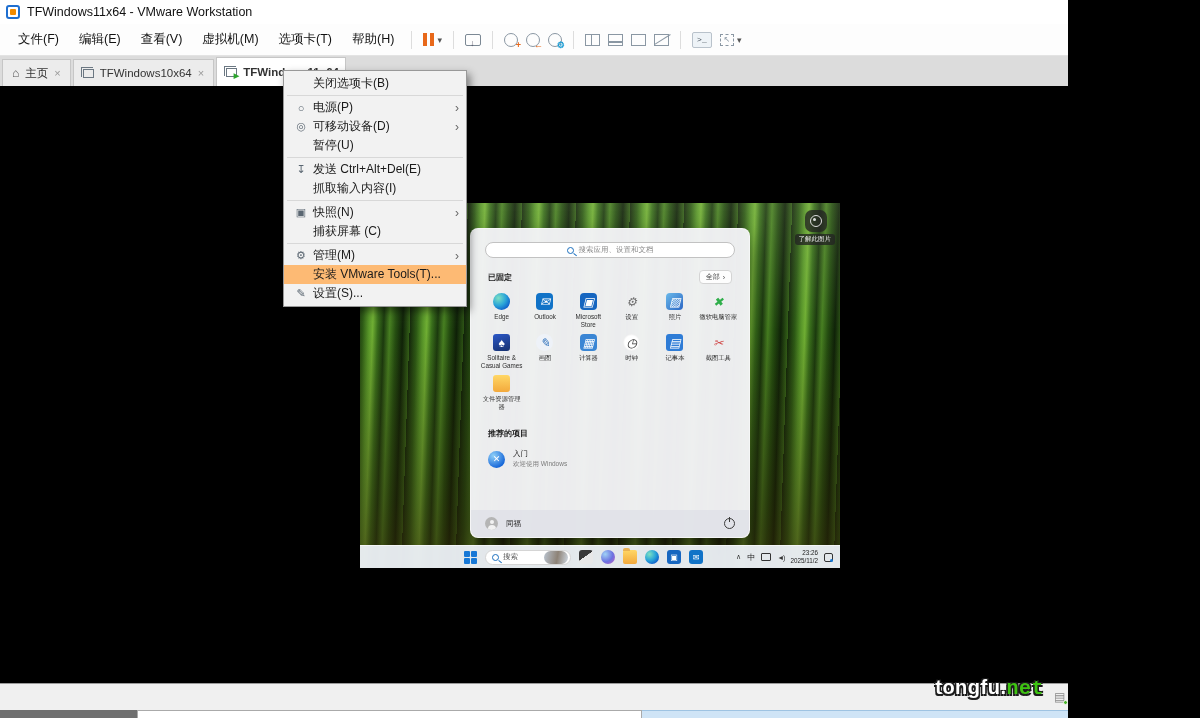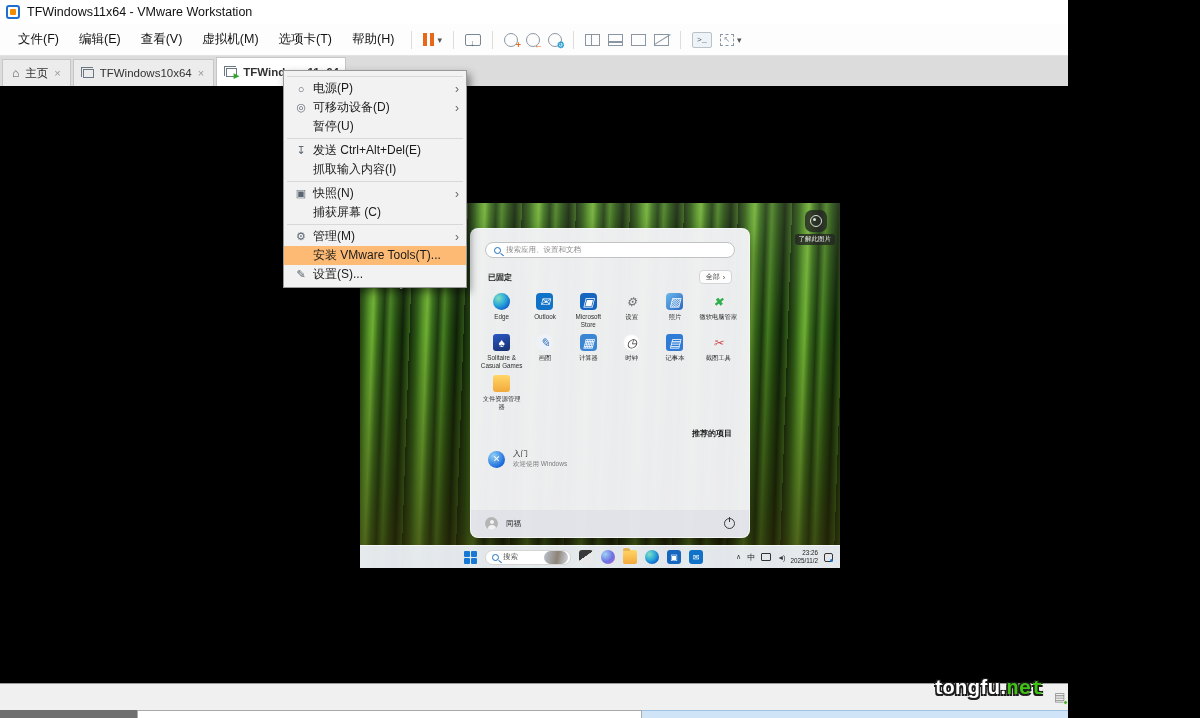--- a/index.html
+++ b/index.html
@@ -67,33 +67,33 @@
   .learn-btn i { width:12px; height:12px; border:1.2px solid #ddd; border-radius:50%; position:relative; }
   .learn-btn i::after { content:""; position:absolute; left:2px; top:2px; width:3px; height:3px; background:#ddd; border-radius:50%; }
   .learn-label { position:absolute; right:5px; top:31px; font-size:6.5px; color:#eee;
     background:rgba(35,35,35,0.78); padding:1px 4px; border-radius:3px; }
 
   
   .startmenu { position:absolute; left:110px; top:25px; width:280px; height:310px;
     background:rgba(243,243,246,0.97); border-radius:8px; border:1px solid rgba(255,255,255,0.45);
     box-shadow:0 10px 24px rgba(0,0,0,0.45); }
   .sm-search { margin:13px 14px 0; height:16px; background:#fff; border:1px solid #c2c2c2; border-radius:9px;
-    display:flex; align-items:center; gap:5px; padding:0 8px; font-size:7.5px; color:#8a8a8a; }
+    display:flex; align-items:center; gap:5px; padding:0 8px; font-size:7.5px; color:#8a8a8a;justify-content:center; }
   .ic-mag { width:7px; height:7px; border:1.4px solid #1b6fbe; border-radius:50%; position:relative; flex:none; }
   .ic-mag::after { content:""; position:absolute; left:5px; top:6px; width:4px; height:1.4px; background:#1b6fbe; transform:rotate(40deg); }
   .sm-row { display:flex; align-items:center; margin:12px 17px 0; }
   .sm-h { font-size:8px; font-weight:bold; color:#1b1b1b; }
   .sm-all { margin-left:auto; font-size:7px; color:#444; background:#fdfdfd; border:1px solid #d4d4d4;
     border-radius:4px; padding:1px 6px; display:flex; gap:3px; align-items:center; }
   .sm-grid { display:grid; grid-template-columns:repeat(6,1fr); margin:5px 9px 0; }
   .tile { display:flex; flex-direction:column; align-items:center; padding:4px 0 2px; border-radius:4px; }
   .tile-icon { width:17px; height:17px; border-radius:4px; display:flex; align-items:center; justify-content:center;
     font-size:12px; line-height:1; }
   .tile-label { font-size:6.3px; color:#2d2d2d; margin-top:3px; text-align:center; line-height:1.2; max-width:42px; }
-  .sm-rec-label { margin:16px 17px 0; font-size:8px; font-weight:bold; color:#1b1b1b;text-align:right; }
+  .sm-rec-label { margin:16px 17px 0; font-size:8px; font-weight:bold; color:#1b1b1b; }
   .sm-rec-item { display:flex; align-items:center; gap:8px; margin:10px 17px 0; }
   .rec-icon { width:17px; height:17px; border-radius:50%; color:#fff; font-size:9px; flex:none;
     background:radial-gradient(circle at 32% 28%, #8fd0f8, #1565d8 75%); display:flex; align-items:center; justify-content:center; }
   .rec-title { font-size:7.5px; color:#222; }
   .rec-sub { font-size:6.5px; color:#7b7b7b; margin-top:1px; }
   .sm-footer { position:absolute; left:0; right:0; bottom:0; height:27px; background:rgba(226,227,232,0.95);
     border-radius:0 0 8px 8px; display:flex; align-items:center; gap:8px; padding:0 14px; }
   .avatar { width:13px; height:13px; border-radius:50%; background:#b5b5b5; position:relative; overflow:hidden; flex:none; }
   .avatar::before { content:""; position:absolute; left:4.5px; top:2.5px; width:4px; height:4px; border-radius:50%; background:#f2f2f2; }
   .avatar::after { content:""; position:absolute; left:2.5px; top:7.5px; width:8px; height:6px; border-radius:4px 4px 0 0; background:#f2f2f2; }
@@ -407,20 +407,24 @@
             <div>23:26</div>
             <div>2025/11/2</div>
           </span>
           <span class="ic-bell"></span>
         </div>
       </div>
     </div>
   </div>
 
   <div class="ctxmenu">
+    <div class="cm-item">
+      <span class="cm-icon"></span>
+      <span class="cm-label">关闭选项卡(B)</span>
+    </div>
     <div class="cm-sep"></div>
     <div class="cm-item">
       <span class="cm-icon">○</span>
       <span class="cm-label">电源(P)</span>
       <span class="cm-arrow">›</span>
     </div>
     <div class="cm-item">
       <span class="cm-icon">◎</span>
       <span class="cm-label">可移动设备(D)</span>
       <span class="cm-arrow">›</span>

